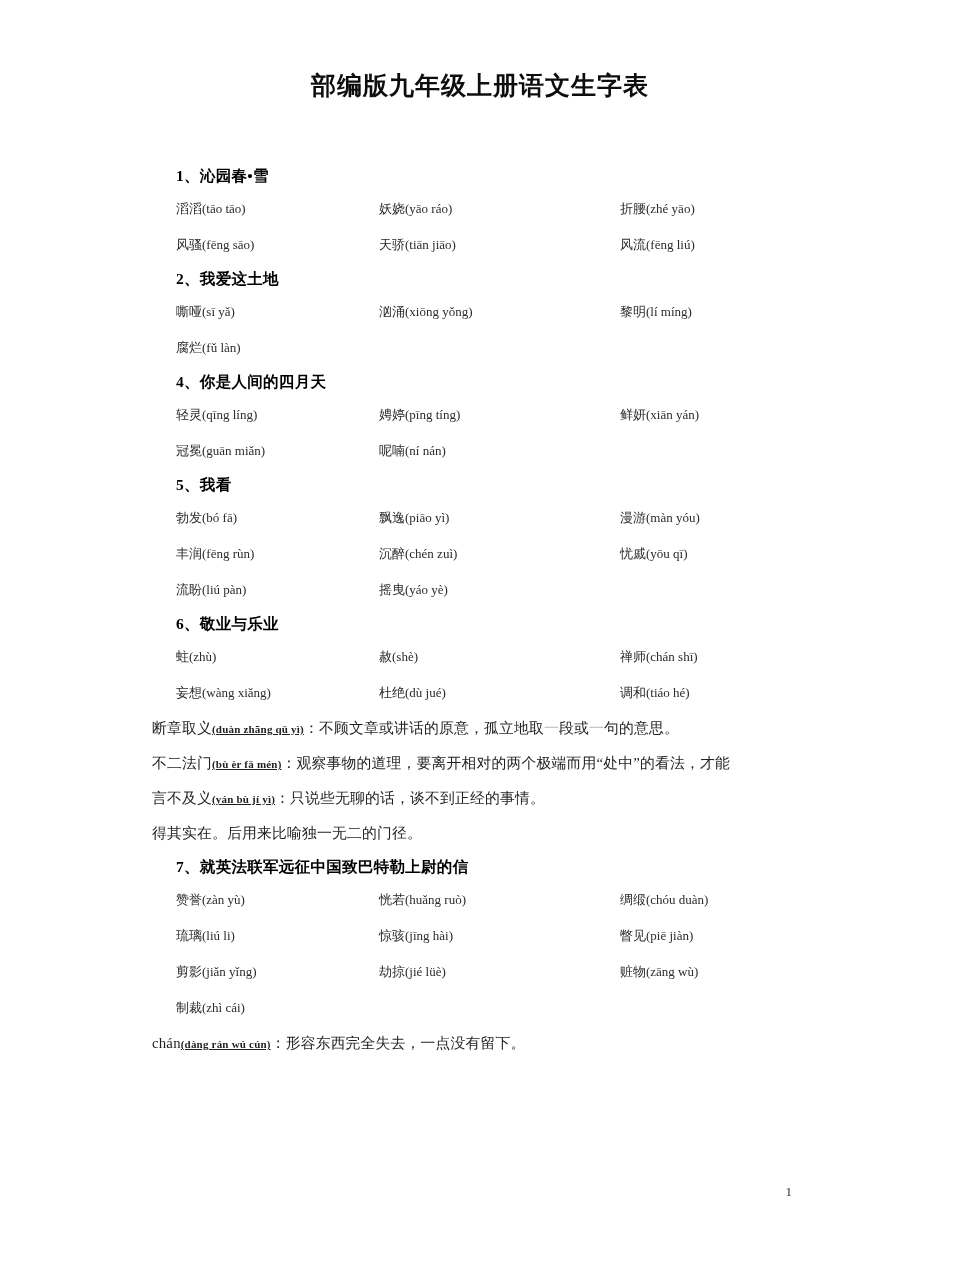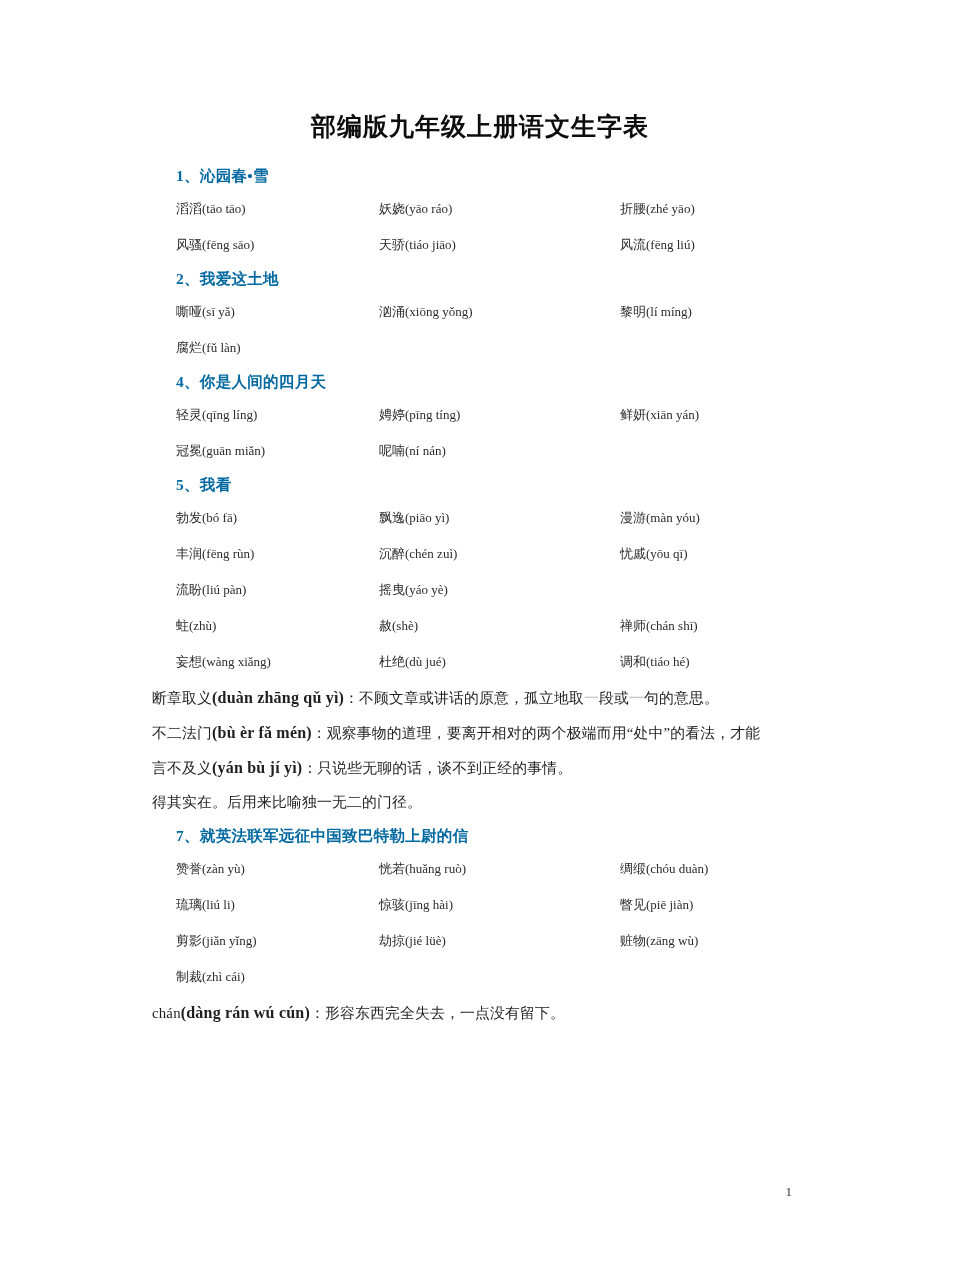--- a/index.html
+++ b/index.html
@@ -23,34 +23,34 @@
     box-sizing: border-box;
     padding: 0;
   }
   .doc-title {
     text-align: center;
     font-size: 25px;
     font-weight: 700;
     letter-spacing: 1px;
     color: #0d0d0d;
     margin: 0;
-    padding-top: 113px;
+    padding-top: 72px;
     line-height: 1.1;
     font-family: "Liberation Serif", "DejaVu Serif", serif;
   }
   .body-block {
     position: absolute;
     left: 176px;
     top: 160px;
     width: 710px;
   }
   .lesson-heading {
     font-size: 15.5px;
     font-weight: 700;
-    color: #0369a1;
+    color: #000000;
     letter-spacing: 0.3px;
     height: 31px;
     line-height: 31px;
     white-space: nowrap;
   }
   .word-row {
     height: 36px;
     line-height: 36px;
     position: relative;
     white-space: nowrap;
@@ -73,21 +73,22 @@
     height: 35px;
     margin-left: -24px;
     white-space: nowrap;
     letter-spacing: 0.2px;
   }
   .idiom-line .term {
     font-weight: 400;
   }
   .idiom-line .py {
     font-weight: 700;
-    font-size: 16px;
+    font-size: 11px;
+    text-decoration: underline;
   }
   .idiom-line .faint {
     color: #b9b9b9;
   }
   .page-number {
     position: absolute;
     right: 168px;
     top: 1184px;
     font-size: 13px;
     color: #333333;
@@ -103,21 +104,21 @@
 
   <div class="body-block">
       <div class="lesson-heading">1、沁园春•雪</div>
       <div class="word-row">
         <span class="word-cell c0">滔滔(tāo tāo)</span>
         <span class="word-cell c1">妖娆(yāo ráo)</span>
         <span class="word-cell c2">折腰(zhé yāo)</span>
       </div>
       <div class="word-row">
         <span class="word-cell c0">风骚(fēng sāo)</span>
-        <span class="word-cell c1">天骄(tiáo jiāo)</span>
+        <span class="word-cell c1">天骄(tiān jiāo)</span>
         <span class="word-cell c2">风流(fēng liú)</span>
       </div>
       <div class="lesson-heading">2、我爱这土地</div>
       <div class="word-row">
         <span class="word-cell c0">嘶哑(sī yǎ)</span>
         <span class="word-cell c1">汹涌(xiōng yǒng)</span>
         <span class="word-cell c2">黎明(lí míng)</span>
       </div>
       <div class="word-row">
         <span class="word-cell c0">腐烂(fǔ làn)</span>
@@ -140,20 +141,21 @@
       </div>
       <div class="word-row">
         <span class="word-cell c0">丰润(fēng rùn)</span>
         <span class="word-cell c1">沉醉(chén zuì)</span>
         <span class="word-cell c2">忧戚(yōu qī)</span>
       </div>
       <div class="word-row">
         <span class="word-cell c0">流盼(liú pàn)</span>
         <span class="word-cell c1">摇曳(yáo yè)</span>
       </div>
+      <div class="lesson-heading">6、敬业与乐业</div>
       <div class="word-row">
         <span class="word-cell c0">蛀(zhù)</span>
         <span class="word-cell c1">赦(shè)</span>
         <span class="word-cell c2">禅师(chán shī)</span>
       </div>
       <div class="word-row">
         <span class="word-cell c0">妄想(wàng xiǎng)</span>
         <span class="word-cell c1">杜绝(dù jué)</span>
         <span class="word-cell c2">调和(tiáo hé)</span>
       </div>

